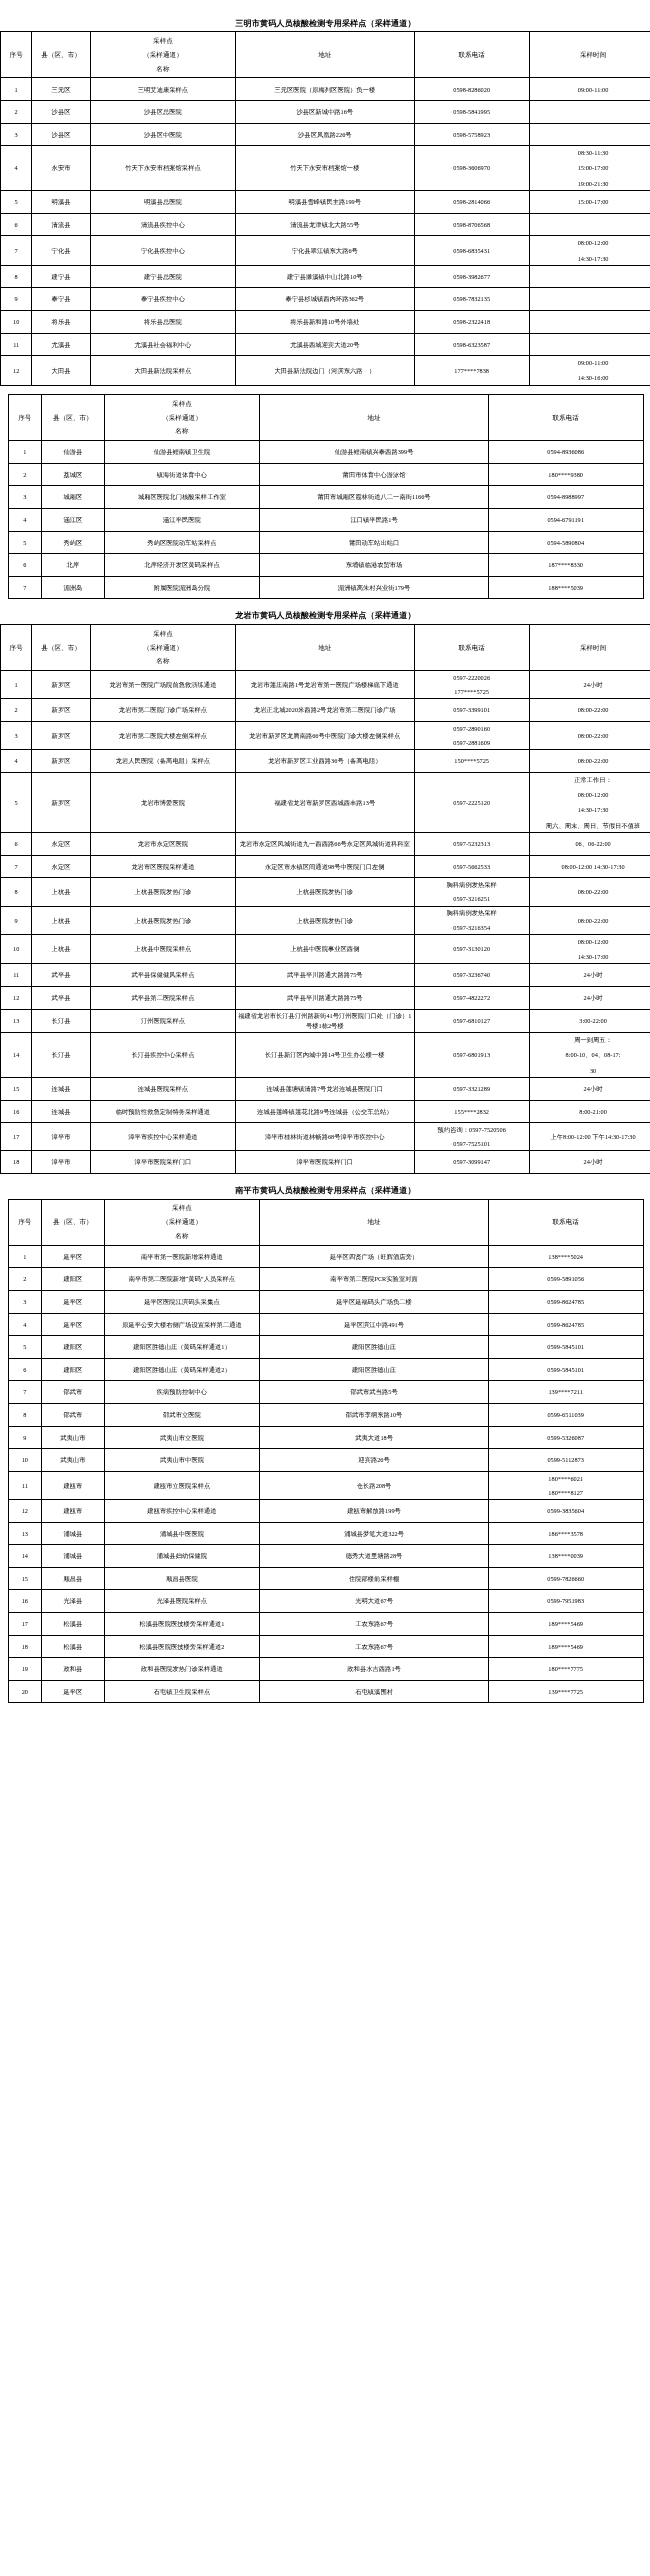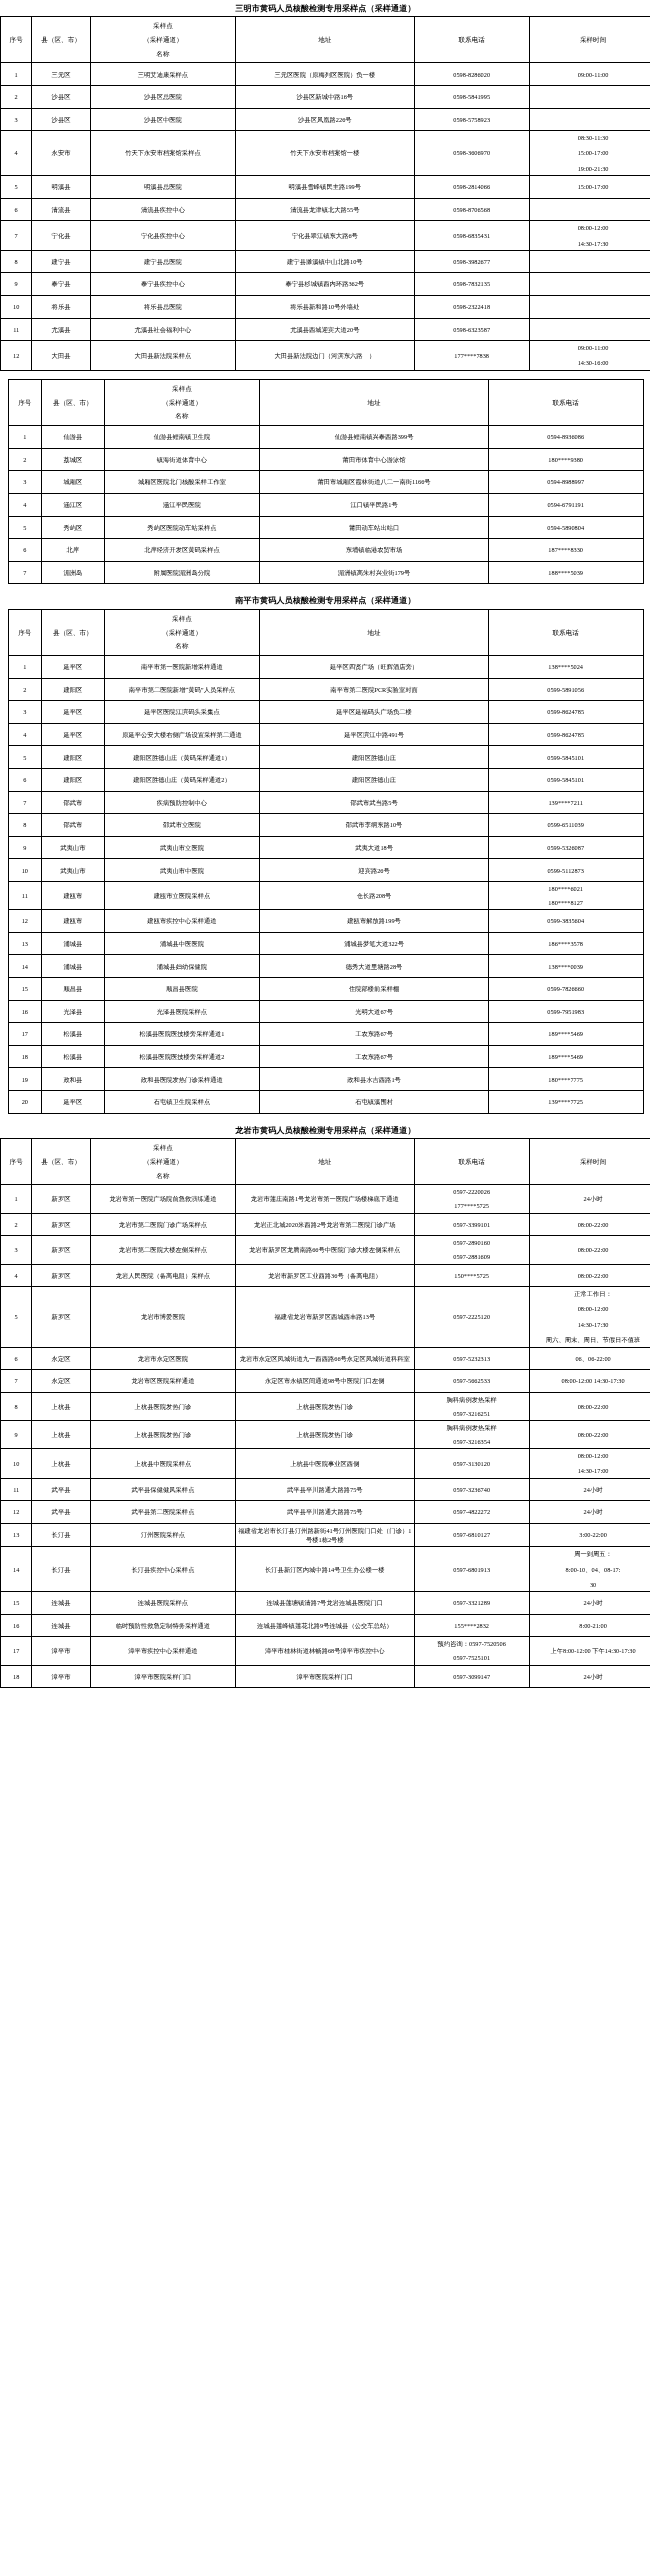--- a/index.html
+++ b/index.html
@@ -10,20 +10,21 @@
   body {
     width: 651px;
     font-family: "Liberation Serif", "DejaVu Serif", serif;
     color: #000000;
     -webkit-font-smoothing: none;
   }
   .page {
     width: 651px;
     box-sizing: border-box;
     padding: 0 0 4.8px 0;
+    margin-top: 15px;
   }
   .table-block {
     margin: 0 0 8.4px 0;
   }
   .table-title {
     text-align: center;
     font-size: 8.1px;
     font-weight: bold;
     letter-spacing: 0.1px;
     padding: 3.6px 0 3px 0;
@@ -274,183 +275,20 @@
               <td class="c-seq">7</td>
               <td class="c-area">湄洲岛</td>
               <td class="c-name">附属医院湄洲岛分院</td>
               <td class="c-addr">湄洲镇高朱村兴业街179号</td>
               <td class="c-tel">188****5039</td>
             </tr>
           </tbody>
         </table>
       </div>
       <div class="table-block">
-        <div class="table-title">南平市黄码人员核酸检测专用采样点（采样通道）</div>
-        <table class="grid t5">
-          <thead>
-            <tr>
-              <th class="c-seq">序号</th>
-              <th class="c-area">县（区、市）</th>
-              <th class="c-name">
-                <span class="hdr-multi">采样点</span>
-                <span class="hdr-multi">（采样通道）</span>
-                <span class="hdr-multi">名称</span>
-              </th>
-              <th class="c-addr">地址</th>
-              <th class="c-tel">联系电话</th>
-            </tr>
-          </thead>
-          <tbody>
-            <tr>
-              <td class="c-seq">1</td>
-              <td class="c-area">延平区</td>
-              <td class="c-name">南平市第一医院新增采样通道</td>
-              <td class="c-addr">延平区四贤广场（旺辉酒店旁）</td>
-              <td class="c-tel">138****5024</td>
-            </tr>
-            <tr>
-              <td class="c-seq">2</td>
-              <td class="c-area">建阳区</td>
-              <td class="c-name">南平市第二医院新增“黄码”人员采样点</td>
-              <td class="c-addr">南平市第二医院PCR实验室对面</td>
-              <td class="c-tel">0599-5891056</td>
-            </tr>
-            <tr>
-              <td class="c-seq">3</td>
-              <td class="c-area">延平区</td>
-              <td class="c-name">延平区医院江滨码头采集点</td>
-              <td class="c-addr">延平区延福码头广场负二楼</td>
-              <td class="c-tel">0599-8624785</td>
-            </tr>
-            <tr>
-              <td class="c-seq">4</td>
-              <td class="c-area">延平区</td>
-              <td class="c-name">原延平公安大楼右侧广场设置采样第二通道</td>
-              <td class="c-addr">延平区滨江中路491号</td>
-              <td class="c-tel">0599-8624785</td>
-            </tr>
-            <tr>
-              <td class="c-seq">5</td>
-              <td class="c-area">建阳区</td>
-              <td class="c-name">建阳区胜德山庄（黄码采样通道1）</td>
-              <td class="c-addr">建阳区胜德山庄</td>
-              <td class="c-tel">0599-5845101</td>
-            </tr>
-            <tr>
-              <td class="c-seq">6</td>
-              <td class="c-area">建阳区</td>
-              <td class="c-name">建阳区胜德山庄（黄码采样通道2）</td>
-              <td class="c-addr">建阳区胜德山庄</td>
-              <td class="c-tel">0599-5845101</td>
-            </tr>
-            <tr>
-              <td class="c-seq">7</td>
-              <td class="c-area">邵武市</td>
-              <td class="c-name">疾病预防控制中心</td>
-              <td class="c-addr">邵武市武当路5号</td>
-              <td class="c-tel">139****7211</td>
-            </tr>
-            <tr>
-              <td class="c-seq">8</td>
-              <td class="c-area">邵武市</td>
-              <td class="c-name">邵武市立医院</td>
-              <td class="c-addr">邵武市李纲东路10号</td>
-              <td class="c-tel">0599-6511039</td>
-            </tr>
-            <tr>
-              <td class="c-seq">9</td>
-              <td class="c-area">武夷山市</td>
-              <td class="c-name">武夷山市立医院</td>
-              <td class="c-addr">武夷大道18号</td>
-              <td class="c-tel">0599-5326087</td>
-            </tr>
-            <tr>
-              <td class="c-seq">10</td>
-              <td class="c-area">武夷山市</td>
-              <td class="c-name">武夷山市中医院</td>
-              <td class="c-addr">迎宾路26号</td>
-              <td class="c-tel">0599-5112873</td>
-            </tr>
-            <tr>
-              <td class="c-seq">11</td>
-              <td class="c-area">建瓯市</td>
-              <td class="c-name">建瓯市立医院采样点</td>
-              <td class="c-addr">仓长路208号</td>
-              <td class="c-tel multiline cell-gap">
-                <span>180****6021</span>
-                <span>180****8127</span>
-              </td>
-            </tr>
-            <tr>
-              <td class="c-seq">12</td>
-              <td class="c-area">建瓯市</td>
-              <td class="c-name">建瓯市疾控中心采样通道</td>
-              <td class="c-addr">建瓯市解放路199号</td>
-              <td class="c-tel">0599-3835604</td>
-            </tr>
-            <tr>
-              <td class="c-seq">13</td>
-              <td class="c-area">浦城县</td>
-              <td class="c-name">浦城县中医医院</td>
-              <td class="c-addr">浦城县梦笔大道322号</td>
-              <td class="c-tel">186****3578</td>
-            </tr>
-            <tr>
-              <td class="c-seq">14</td>
-              <td class="c-area">浦城县</td>
-              <td class="c-name">浦城县妇幼保健院</td>
-              <td class="c-addr">德秀大道里塘路28号</td>
-              <td class="c-tel">138****0039</td>
-            </tr>
-            <tr>
-              <td class="c-seq">15</td>
-              <td class="c-area">顺昌县</td>
-              <td class="c-name">顺昌县医院</td>
-              <td class="c-addr">住院部楼前采样棚</td>
-              <td class="c-tel">0599-7826660</td>
-            </tr>
-            <tr>
-              <td class="c-seq">16</td>
-              <td class="c-area">光泽县</td>
-              <td class="c-name">光泽县医院采样点</td>
-              <td class="c-addr">光明大道67号</td>
-              <td class="c-tel">0599-7951983</td>
-            </tr>
-            <tr>
-              <td class="c-seq">17</td>
-              <td class="c-area">松溪县</td>
-              <td class="c-name">松溪县医院医技楼旁采样通道1</td>
-              <td class="c-addr">工农东路67号</td>
-              <td class="c-tel">189****5469</td>
-            </tr>
-            <tr>
-              <td class="c-seq">18</td>
-              <td class="c-area">松溪县</td>
-              <td class="c-name">松溪县医院医技楼旁采样通道2</td>
-              <td class="c-addr">工农东路67号</td>
-              <td class="c-tel">189****5469</td>
-            </tr>
-            <tr>
-              <td class="c-seq">19</td>
-              <td class="c-area">政和县</td>
-              <td class="c-name">政和县医院发热门诊采样通道</td>
-              <td class="c-addr">政和县水吉西路1号</td>
-              <td class="c-tel">180****7775</td>
-            </tr>
-            <tr>
-              <td class="c-seq">20</td>
-              <td class="c-area">延平区</td>
-              <td class="c-name">石屯镇卫生院采样点</td>
-              <td class="c-addr">石屯镇溪围村</td>
-              <td class="c-tel">139****7725</td>
-            </tr>
-          </tbody>
-        </table>
-      </div>
-      <div class="table-block">
         <div class="table-title">龙岩市黄码人员核酸检测专用采样点（采样通道）</div>
         <table class="grid">
           <thead>
             <tr>
               <th class="c-seq">序号</th>
               <th class="c-area">县（区、市）</th>
               <th class="c-name">
                 <span class="hdr-multi">采样点</span>
                 <span class="hdr-multi">（采样通道）</span>
                 <span class="hdr-multi">名称</span>
@@ -628,15 +466,178 @@
               <td class="c-seq">18</td>
               <td class="c-area">漳平市</td>
               <td class="c-name">漳平市医院采样门口</td>
               <td class="c-addr">漳平市医院采样门口</td>
               <td class="c-tel">0597-3099147</td>
               <td class="c-time">24小时</td>
             </tr>
           </tbody>
         </table>
       </div>
+      <div class="table-block">
+        <div class="table-title">南平市黄码人员核酸检测专用采样点（采样通道）</div>
+        <table class="grid t5">
+          <thead>
+            <tr>
+              <th class="c-seq">序号</th>
+              <th class="c-area">县（区、市）</th>
+              <th class="c-name">
+                <span class="hdr-multi">采样点</span>
+                <span class="hdr-multi">（采样通道）</span>
+                <span class="hdr-multi">名称</span>
+              </th>
+              <th class="c-addr">地址</th>
+              <th class="c-tel">联系电话</th>
+            </tr>
+          </thead>
+          <tbody>
+            <tr>
+              <td class="c-seq">1</td>
+              <td class="c-area">延平区</td>
+              <td class="c-name">南平市第一医院新增采样通道</td>
+              <td class="c-addr">延平区四贤广场（旺辉酒店旁）</td>
+              <td class="c-tel">138****5024</td>
+            </tr>
+            <tr>
+              <td class="c-seq">2</td>
+              <td class="c-area">建阳区</td>
+              <td class="c-name">南平市第二医院新增“黄码”人员采样点</td>
+              <td class="c-addr">南平市第二医院PCR实验室对面</td>
+              <td class="c-tel">0599-5891056</td>
+            </tr>
+            <tr>
+              <td class="c-seq">3</td>
+              <td class="c-area">延平区</td>
+              <td class="c-name">延平区医院江滨码头采集点</td>
+              <td class="c-addr">延平区延福码头广场负二楼</td>
+              <td class="c-tel">0599-8624785</td>
+            </tr>
+            <tr>
+              <td class="c-seq">4</td>
+              <td class="c-area">延平区</td>
+              <td class="c-name">原延平公安大楼右侧广场设置采样第二通道</td>
+              <td class="c-addr">延平区滨江中路491号</td>
+              <td class="c-tel">0599-8624785</td>
+            </tr>
+            <tr>
+              <td class="c-seq">5</td>
+              <td class="c-area">建阳区</td>
+              <td class="c-name">建阳区胜德山庄（黄码采样通道1）</td>
+              <td class="c-addr">建阳区胜德山庄</td>
+              <td class="c-tel">0599-5845101</td>
+            </tr>
+            <tr>
+              <td class="c-seq">6</td>
+              <td class="c-area">建阳区</td>
+              <td class="c-name">建阳区胜德山庄（黄码采样通道2）</td>
+              <td class="c-addr">建阳区胜德山庄</td>
+              <td class="c-tel">0599-5845101</td>
+            </tr>
+            <tr>
+              <td class="c-seq">7</td>
+              <td class="c-area">邵武市</td>
+              <td class="c-name">疾病预防控制中心</td>
+              <td class="c-addr">邵武市武当路5号</td>
+              <td class="c-tel">139****7211</td>
+            </tr>
+            <tr>
+              <td class="c-seq">8</td>
+              <td class="c-area">邵武市</td>
+              <td class="c-name">邵武市立医院</td>
+              <td class="c-addr">邵武市李纲东路10号</td>
+              <td class="c-tel">0599-6511039</td>
+            </tr>
+            <tr>
+              <td class="c-seq">9</td>
+              <td class="c-area">武夷山市</td>
+              <td class="c-name">武夷山市立医院</td>
+              <td class="c-addr">武夷大道18号</td>
+              <td class="c-tel">0599-5326087</td>
+            </tr>
+            <tr>
+              <td class="c-seq">10</td>
+              <td class="c-area">武夷山市</td>
+              <td class="c-name">武夷山市中医院</td>
+              <td class="c-addr">迎宾路26号</td>
+              <td class="c-tel">0599-5112873</td>
+            </tr>
+            <tr>
+              <td class="c-seq">11</td>
+              <td class="c-area">建瓯市</td>
+              <td class="c-name">建瓯市立医院采样点</td>
+              <td class="c-addr">仓长路208号</td>
+              <td class="c-tel multiline cell-gap">
+                <span>180****6021</span>
+                <span>180****8127</span>
+              </td>
+            </tr>
+            <tr>
+              <td class="c-seq">12</td>
+              <td class="c-area">建瓯市</td>
+              <td class="c-name">建瓯市疾控中心采样通道</td>
+              <td class="c-addr">建瓯市解放路199号</td>
+              <td class="c-tel">0599-3835604</td>
+            </tr>
+            <tr>
+              <td class="c-seq">13</td>
+              <td class="c-area">浦城县</td>
+              <td class="c-name">浦城县中医医院</td>
+              <td class="c-addr">浦城县梦笔大道322号</td>
+              <td class="c-tel">186****3578</td>
+            </tr>
+            <tr>
+              <td class="c-seq">14</td>
+              <td class="c-area">浦城县</td>
+              <td class="c-name">浦城县妇幼保健院</td>
+              <td class="c-addr">德秀大道里塘路28号</td>
+              <td class="c-tel">138****0039</td>
+            </tr>
+            <tr>
+              <td class="c-seq">15</td>
+              <td class="c-area">顺昌县</td>
+              <td class="c-name">顺昌县医院</td>
+              <td class="c-addr">住院部楼前采样棚</td>
+              <td class="c-tel">0599-7826660</td>
+            </tr>
+            <tr>
+              <td class="c-seq">16</td>
+              <td class="c-area">光泽县</td>
+              <td class="c-name">光泽县医院采样点</td>
+              <td class="c-addr">光明大道67号</td>
+              <td class="c-tel">0599-7951983</td>
+            </tr>
+            <tr>
+              <td class="c-seq">17</td>
+              <td class="c-area">松溪县</td>
+              <td class="c-name">松溪县医院医技楼旁采样通道1</td>
+              <td class="c-addr">工农东路67号</td>
+              <td class="c-tel">189****5469</td>
+            </tr>
+            <tr>
+              <td class="c-seq">18</td>
+              <td class="c-area">松溪县</td>
+              <td class="c-name">松溪县医院医技楼旁采样通道2</td>
+              <td class="c-addr">工农东路67号</td>
+              <td class="c-tel">189****5469</td>
+            </tr>
+            <tr>
+              <td class="c-seq">19</td>
+              <td class="c-area">政和县</td>
+              <td class="c-name">政和县医院发热门诊采样通道</td>
+              <td class="c-addr">政和县水吉西路1号</td>
+              <td class="c-tel">180****7775</td>
+            </tr>
+            <tr>
+              <td class="c-seq">20</td>
+              <td class="c-area">延平区</td>
+              <td class="c-name">石屯镇卫生院采样点</td>
+              <td class="c-addr">石屯镇溪围村</td>
+              <td class="c-tel">139****7725</td>
+            </tr>
+          </tbody>
+        </table>
+      </div>
     </div>
 </div>
 
 
 </body></html>

